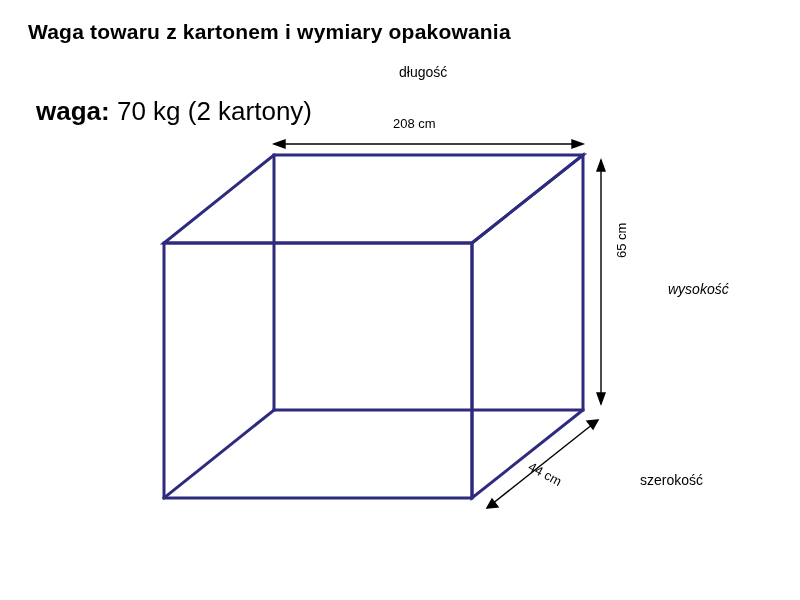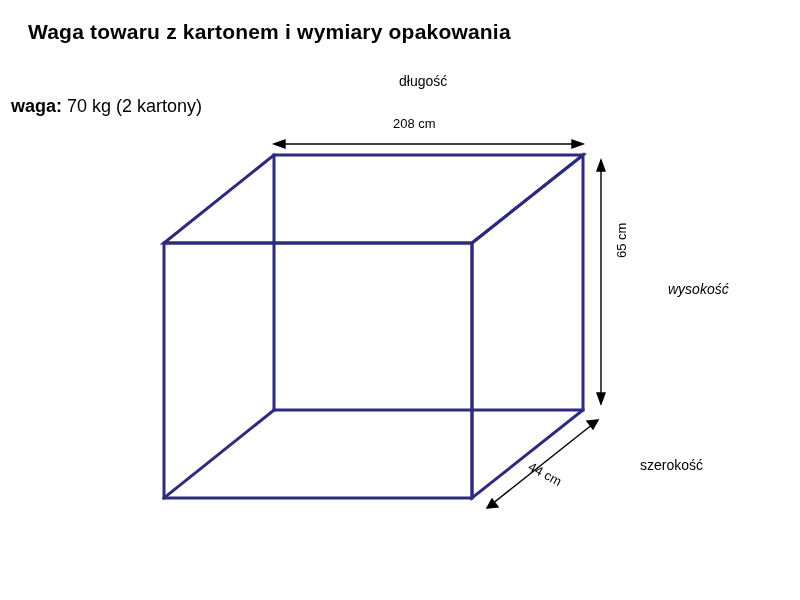--- a/index.html
+++ b/index.html
@@ -26,45 +26,45 @@
     position: absolute;
     left: 28px;
     top: 20px;
     font-size: 21px;
     font-weight: bold;
     letter-spacing: 0.2px;
     white-space: nowrap;
   }
   .weight-line {
     position: absolute;
-    left: 11px;
+    left: 36px;
     top: 96px;
-    font-size: 18px;
+    font-size: 26px;
     white-space: nowrap;
   }
   .weight-line .wlabel {
     font-weight: bold;
   }
   .lbl {
     position: absolute;
     font-size: 14px;
     white-space: nowrap;
   }
   .lbl-length {
     left: 399px;
-    top: 73px;
+    top: 64px;
   }
   .lbl-height {
     left: 668px;
     top: 281px;
     font-style: italic;
   }
   .lbl-width {
     left: 640px;
-    top: 457px;
+    top: 472px;
   }
   .dim {
     position: absolute;
     font-size: 13px;
     white-space: nowrap;
   }
   .dim-top {
     left: 393px;
     top: 116px;
   }

